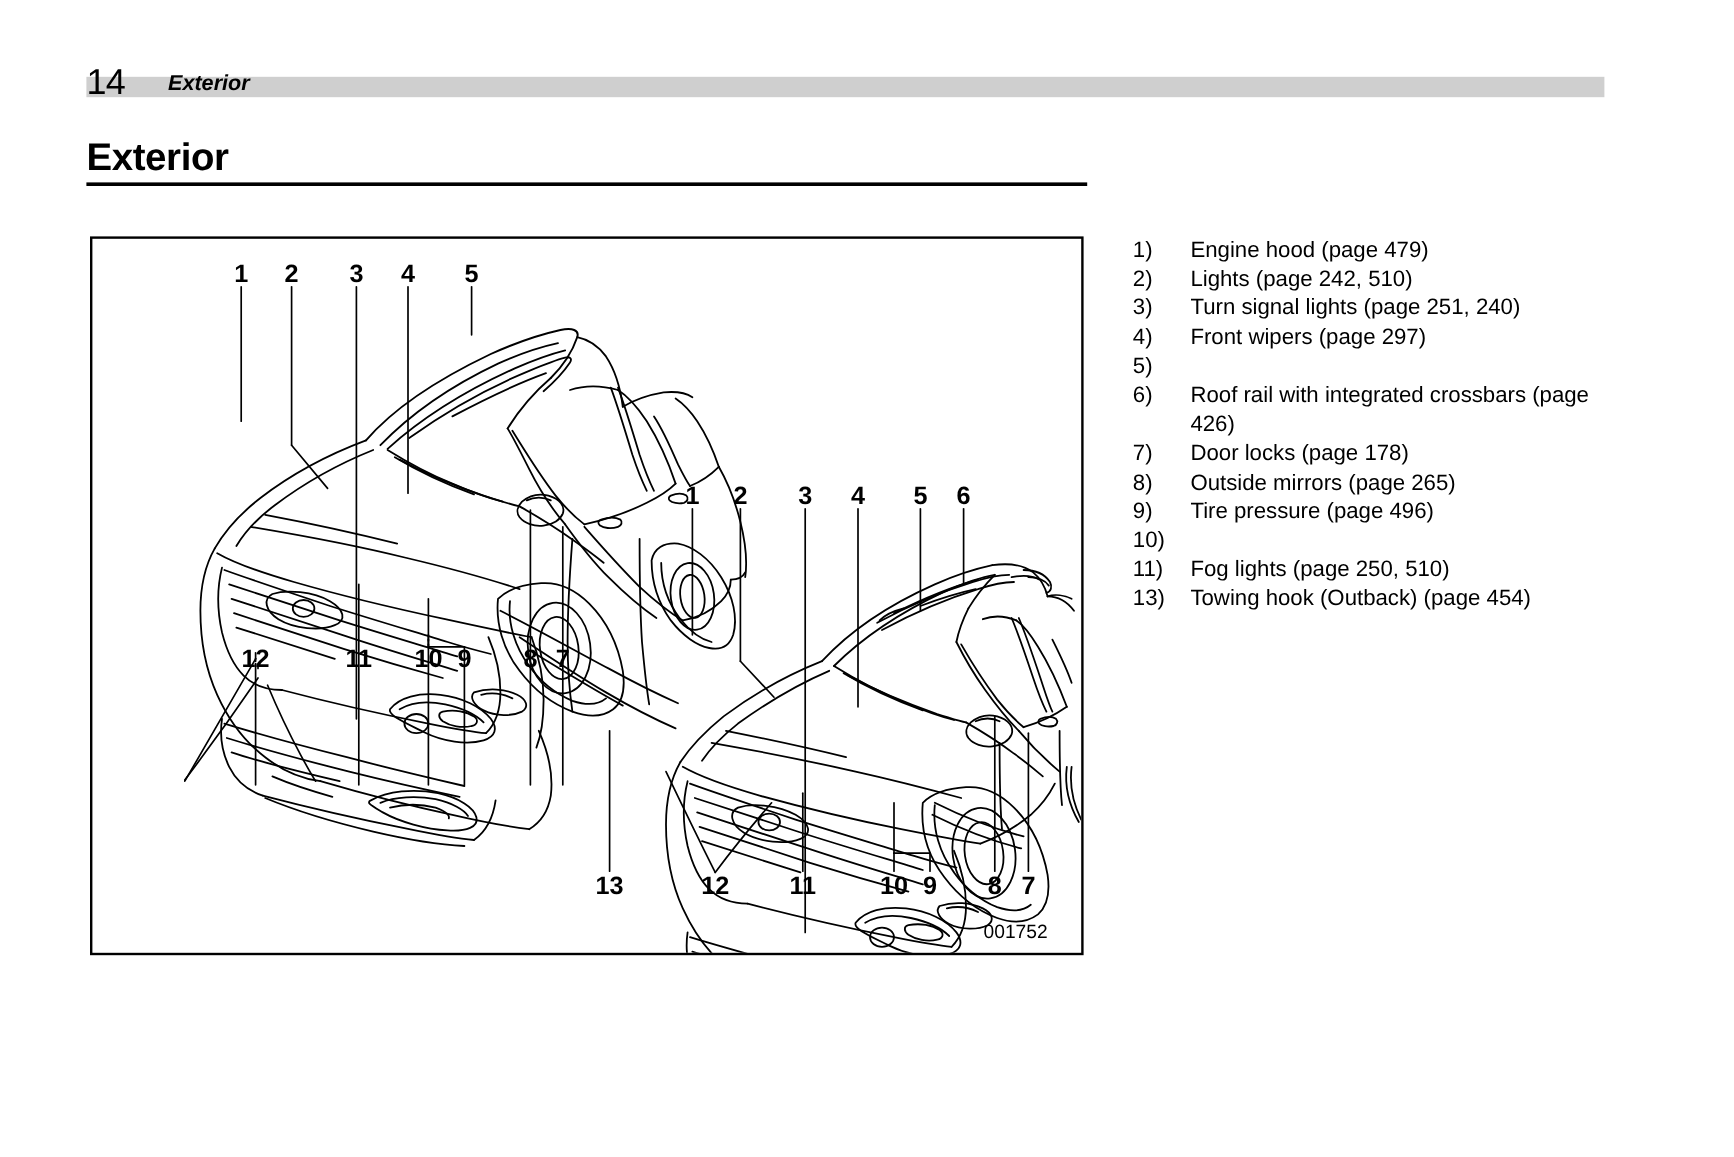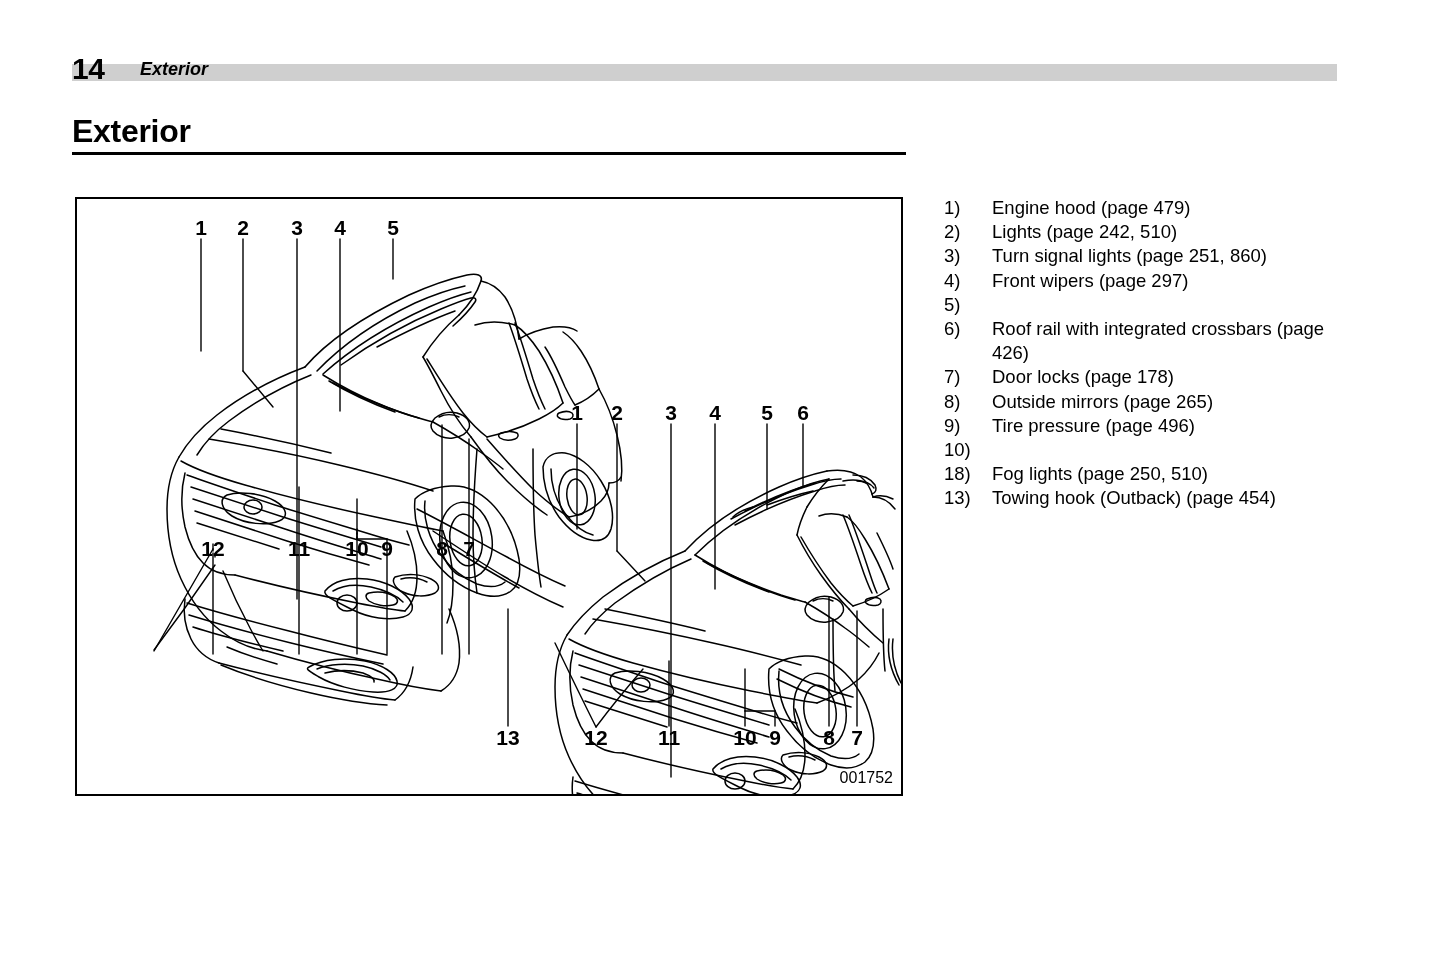--- a/index.html
+++ b/index.html
@@ -30,21 +30,21 @@
     top: 12px;
     width: 1265px;
     height: 17px;
     background: #cfcfcf;
   }
   #page-number {
     position: absolute;
     left: 72px;
     top: 0px;
     font-size: 30px;
-    font-weight: bold;
+    font-weight: normal;
     letter-spacing: -0.5px;
     line-height: 34px;
   }
   #header-section-title {
     position: absolute;
     left: 140px;
     top: 4px;
     font-size: 18px;
     font-weight: bold;
     font-style: italic;
@@ -81,21 +81,21 @@
     box-sizing: border-box;
     background: #fff;
   }
   #figure-svg {
     position: absolute;
     left: 0;
     top: 0;
   }
   #figure-id {
     position: absolute;
-    right: 8px;
+    right: 28px;
     bottom: 6px;
     font-size: 16px;
     line-height: 20px;
   }
 
   
   #legend {
     position: absolute;
     left: 944px;
     top: 196px;
@@ -508,21 +508,21 @@
   <div class="legend-row">
     <span class="legend-num">1)</span>
     <span class="legend-text">Engine hood (page 479)</span>
   </div>
   <div class="legend-row">
     <span class="legend-num">2)</span>
     <span class="legend-text">Lights (page 242, 510)</span>
   </div>
   <div class="legend-row">
     <span class="legend-num">3)</span>
-    <span class="legend-text">Turn signal lights (page 251, 860)</span>
+    <span class="legend-text">Turn signal lights (page 251, 240)</span>
   </div>
   <div class="legend-row">
     <span class="legend-num">4)</span>
     <span class="legend-text">Front wipers (page 297)</span>
   </div>
   <div class="legend-row">
     <span class="legend-num">5)</span>
   </div>
   <div class="legend-row">
     <span class="legend-num">6)</span>
@@ -537,21 +537,21 @@
     <span class="legend-text">Outside mirrors (page 265)</span>
   </div>
   <div class="legend-row">
     <span class="legend-num">9)</span>
     <span class="legend-text">Tire pressure (page 496)</span>
   </div>
   <div class="legend-row">
     <span class="legend-num">10)</span>
   </div>
   <div class="legend-row">
-    <span class="legend-num">18)</span>
+    <span class="legend-num">11)</span>
     <span class="legend-text">Fog lights (page 250, 510)</span>
   </div>
   <div class="legend-row">
     <span class="legend-num">13)</span>
     <span class="legend-text">Towing hook (Outback) (page 454)</span>
   </div>
 
 </div>
 
 </body></html>

